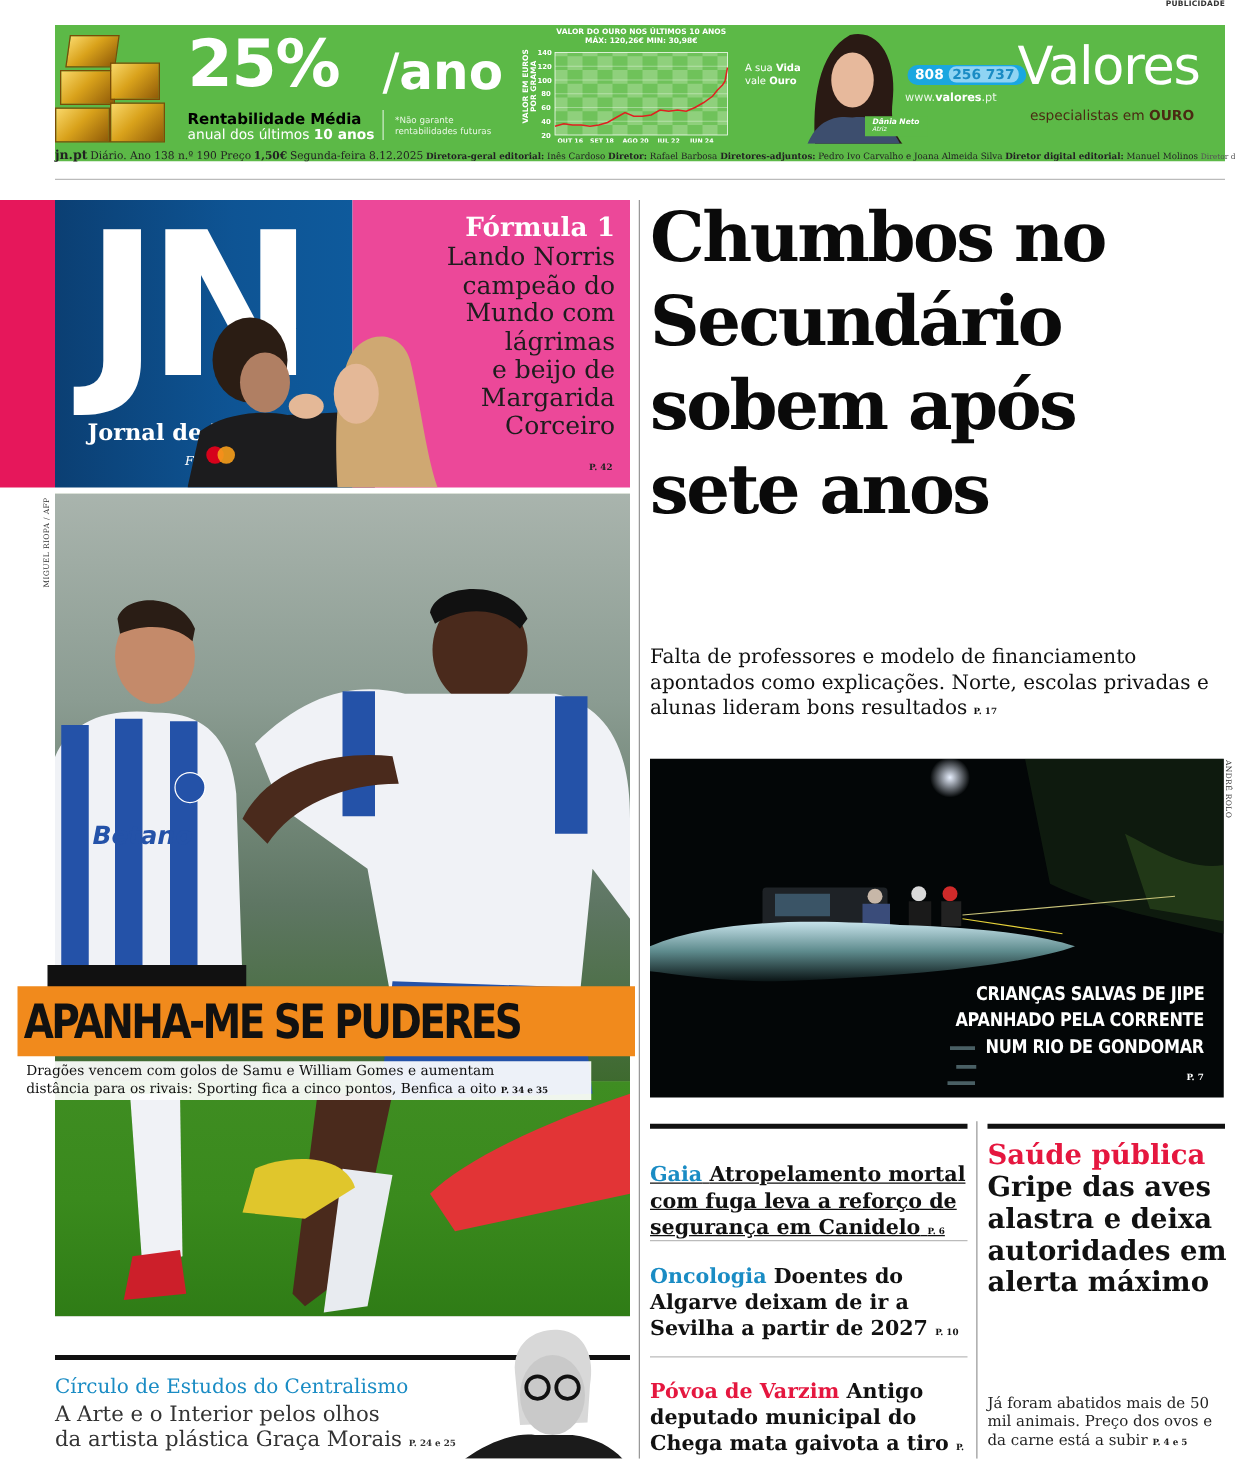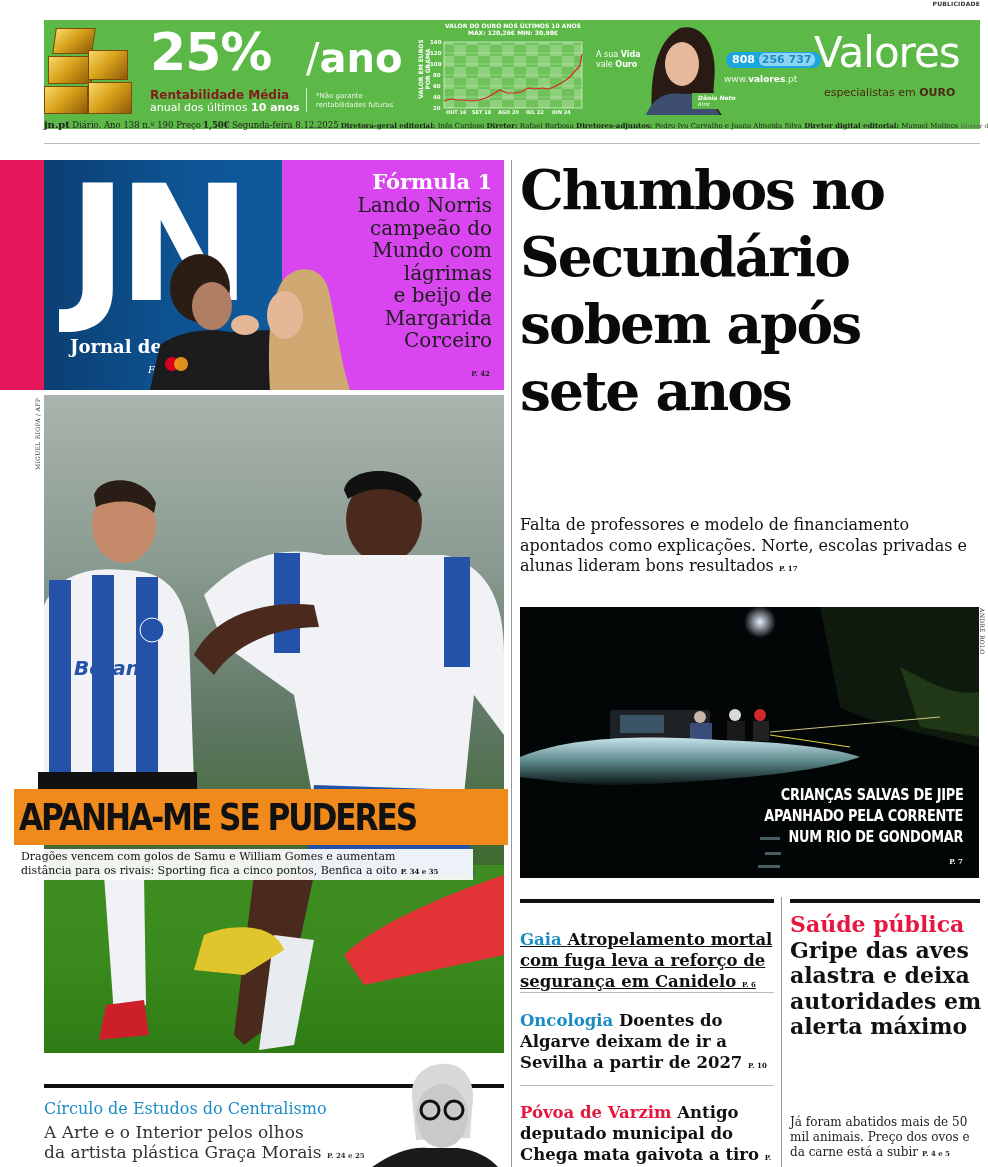--- a/index.html
+++ b/index.html
@@ -7,21 +7,21 @@
   body { position: relative; font-family: "DejaVu Serif", serif; color: #111; }
 
   
   .ad-label { position: absolute; top: 0; right: 8px; font-family: "DejaVu Sans", sans-serif; font-size: 6px; font-weight: bold; color: #333; letter-spacing: 0.2px; }
   .ad { position: absolute; left: 44px; top: 8px; width: 936px; height: 109px; background: #5cb947; overflow: hidden; margin-top: 12px; }
   .gold { position: absolute; left: 0; top: 0; width: 95px; height: 95px; }
   .gold .bar { position: absolute; background: linear-gradient(135deg, #f9d86a 0%, #d9a21b 45%, #8f5a08 100%); border: 1px solid #7a4c06; }
   .ad-pct { position: absolute; left: 106px; top: 2px; font-family: "DejaVu Sans", sans-serif; font-weight: bold; color: #fff; font-size: 52px; letter-spacing: -1px; line-height: 60px; }
   .ad-ano { position: absolute; left: 262px; top: 14px; font-family: "DejaVu Sans", sans-serif; font-weight: bold; color: #fff; font-size: 40px; line-height: 48px; }
   .ad-ano .sl { font-weight: normal; }
-  .ad-sub1 { position: absolute; left: 106px; top: 68px; font-family: "DejaVu Sans", sans-serif; font-weight: bold; color: #7f1d1d; font-size: 12px; }
+  .ad-sub1 { position: absolute; left: 106px; top: 68px; font-family: "DejaVu Sans", sans-serif; font-weight: bold; color: #000000; font-size: 12px; }
   .ad-sub2 { position: absolute; left: 106px; top: 81px; font-family: "DejaVu Sans", sans-serif; color: #fff; font-size: 11px; }
   .ad-sub2 b { font-weight: bold; }
   .ad-vsep { position: absolute; left: 262px; top: 68px; width: 1px; height: 24px; background: rgba(255,255,255,0.7); }
   .ad-disc { position: absolute; left: 272px; top: 72px; font-family: "DejaVu Sans", sans-serif; color: #e9f6e4; font-size: 7px; line-height: 9px; width: 80px; }
 
   .chart-box { position: absolute; left: 372px; top: 2px; width: 170px; height: 92px; }
   .chart-title { position: absolute; left: 22px; top: 0; width: 150px; text-align: center; font-family: "DejaVu Sans", sans-serif; font-size: 6px; font-weight: bold; color: #fff; line-height: 7px; }
   .chart-ylab { position: absolute; left: -22px; top: 40px; transform: rotate(-90deg); font-family: "DejaVu Sans", sans-serif; font-size: 6px; font-weight: bold; color: #fff; width: 60px; text-align: center; line-height: 7px; }
   .chart-svg { position: absolute; left: 14px; top: 12px; }
 
@@ -45,21 +45,21 @@
   .infoline b { font-weight: bold; }
   .infoline .sm { font-size: 6px; color: #555; }
   .hrule-top { position: absolute; left: 44px; top: 143px; width: 936px; height: 1px; background: #bbb; }
 
   
   .pink-strip { position: absolute; left: 0; top: 160px; width: 44px; height: 230px; background: #e6175b; }
   .logo-panel { position: absolute; left: 44px; top: 160px; width: 238px; height: 230px; background: linear-gradient(90deg, #0b3f73 0%, #0e5494 60%, #0e5a9c 100%); overflow: hidden; }
   .logo-jn { position: absolute; left: 24px; top: 10px; font-family: "DejaVu Sans", sans-serif; font-weight: bold; color: #fff; font-size: 160px; line-height: 150px; letter-spacing: -10px; }
   .logo-name { position: absolute; left: 26px; top: 176px; font-family: "DejaVu Serif", serif; font-weight: bold; color: #fff; font-size: 18px; white-space: nowrap; }
   .logo-tag { position: absolute; left: 104px; top: 204px; font-family: "DejaVu Serif", serif; font-style: italic; color: #fff; font-size: 10px; }
-  .f1-panel { position: absolute; left: 282px; top: 160px; width: 222px; height: 230px; background: #d946ef; }
+  .f1-panel { position: absolute; left: 282px; top: 160px; width: 222px; height: 230px; background: #ec4899; }
   .f1-photo { position: absolute; left: 150px; top: 240px; width: 230px; height: 150px; }
   .f1-text { position: absolute; right: 12px; top: 10px; text-align: right; font-family: "DejaVu Serif", serif; color: #1d1d1d; font-size: 20px; line-height: 22.5px; width: 200px; }
   .f1-kicker { font-weight: bold; color: #fff; display: block; font-size: 21px; line-height: 24px; }
   .f1-page { position: absolute; right: 14px; bottom: 12px; font-family: "DejaVu Serif", serif; font-size: 7px; font-weight: bold; color: #222; }
 
   
   .credit-v { position: absolute; writing-mode: vertical-rl; font-family: "DejaVu Serif", serif; font-size: 6px; color: #333; letter-spacing: 0.3px; }
   .fb-photo { position: absolute; left: 44px; top: 395px; width: 460px; height: 658px; overflow: hidden; background: #7e9272; }
   .fb-bg-top { position: absolute; left: 0; top: 0; width: 100%; height: 470px; background: linear-gradient(180deg, #a9b4ad 0%, #8b9c92 35%, #5e7663 70%, #3e6a2f 100%); }
   .fb-bg-grass { position: absolute; left: 0; top: 470px; width: 100%; height: 188px; background: linear-gradient(180deg, #3f8d22 0%, #3a8a1d 50%, #2f7c16 100%); }

